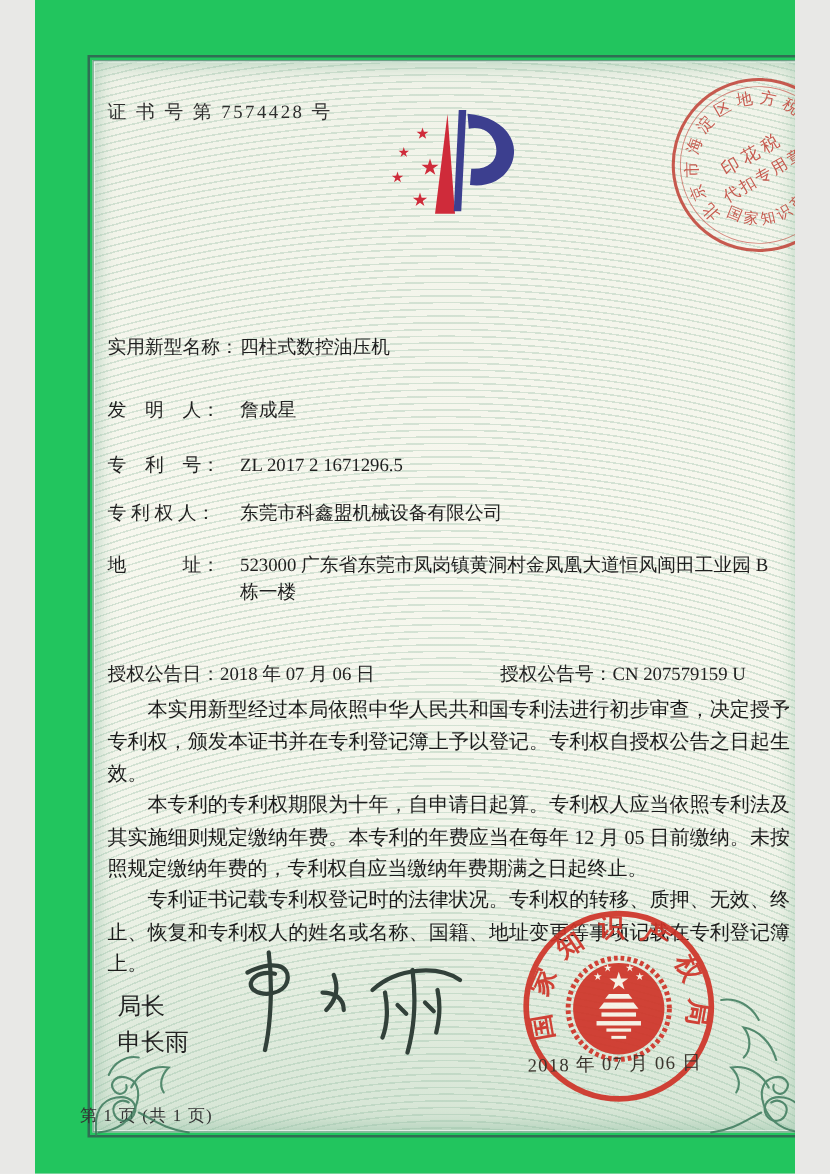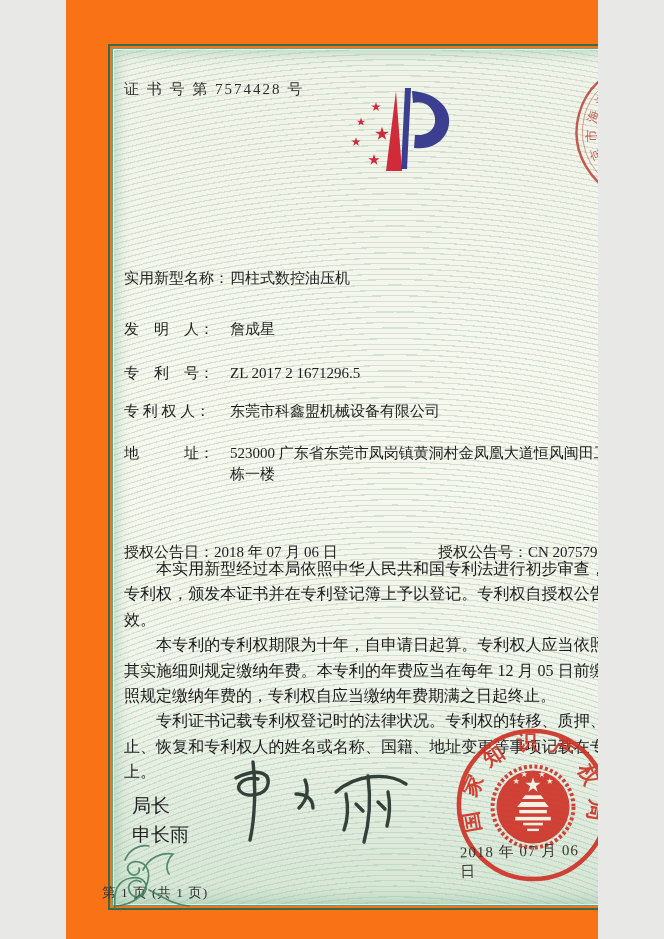--- a/index.html
+++ b/index.html
@@ -1,18 +1,18 @@
 <!DOCTYPE html>
 <html><head>
 <meta charset="utf-8">
 <style>
   html,body{margin:0;padding:0;background:#e8e8e6;}
   .page{
-    position:relative;width:532px;height:939px;margin:0 auto;
-    background:#f97316;overflow:hidden;
+    position:relative;width:608px;height:939px;margin:0 auto;
+    background:#22c55e;overflow:hidden;
     font-family:"Liberation Serif","DejaVu Serif",serif;
     color:#222;
   }
   
   .frame{
     position:absolute;left:42px;top:44px;width:574px;height:866px;
     border:2.5px solid #2f6e53;
     box-sizing:border-box;
   }
   .frame-inner{
@@ -31,21 +31,21 @@
   .fields{position:absolute;left:58px;top:268px;width:546px;font-size:15px;color:#1f1f1f;}
   .field-row{display:flex;margin-bottom:22px;line-height:21px;}
   .f-label{flex:0 0 106px;white-space:nowrap;}
   .f-value{flex:1;}
   .row-name{margin-bottom:30px;align-items:center;}
   .row-inventor{margin-bottom:23px;}
   .row-patno{margin-bottom:17px;}
   .row-appdate{margin-bottom:21px;}
   .row-owner{margin-bottom:21px;}
   .row-addr{margin-bottom:0;}
-  .grant-row{position:absolute;left:58px;top:530px;width:548px;font-size:15px;line-height:21px;margin-top:12px;}
+  .grant-row{position:absolute;left:58px;top:530px;width:548px;font-size:15px;line-height:21px;}
   .grant-right{position:absolute;left:314px;top:0;}
   .body-text{position:absolute;left:58px;top:556px;width:546px;
     font-size:16px;line-height:25.4px;color:#1c1c1c;text-align:justify;}
   .body-text p{margin:0;text-indent:2em;}
   
   .sign-block{position:absolute;left:66px;top:791px;font-size:19px;line-height:29px;color:#222;}
   .sign-svg{position:absolute;left:142px;top:756px;}
   
   .cnipa-seal{position:absolute;left:388px;top:726px;z-index:2;}
   .seal-date{position:absolute;left:394px;top:842px;z-index:3;font-size:15px;

